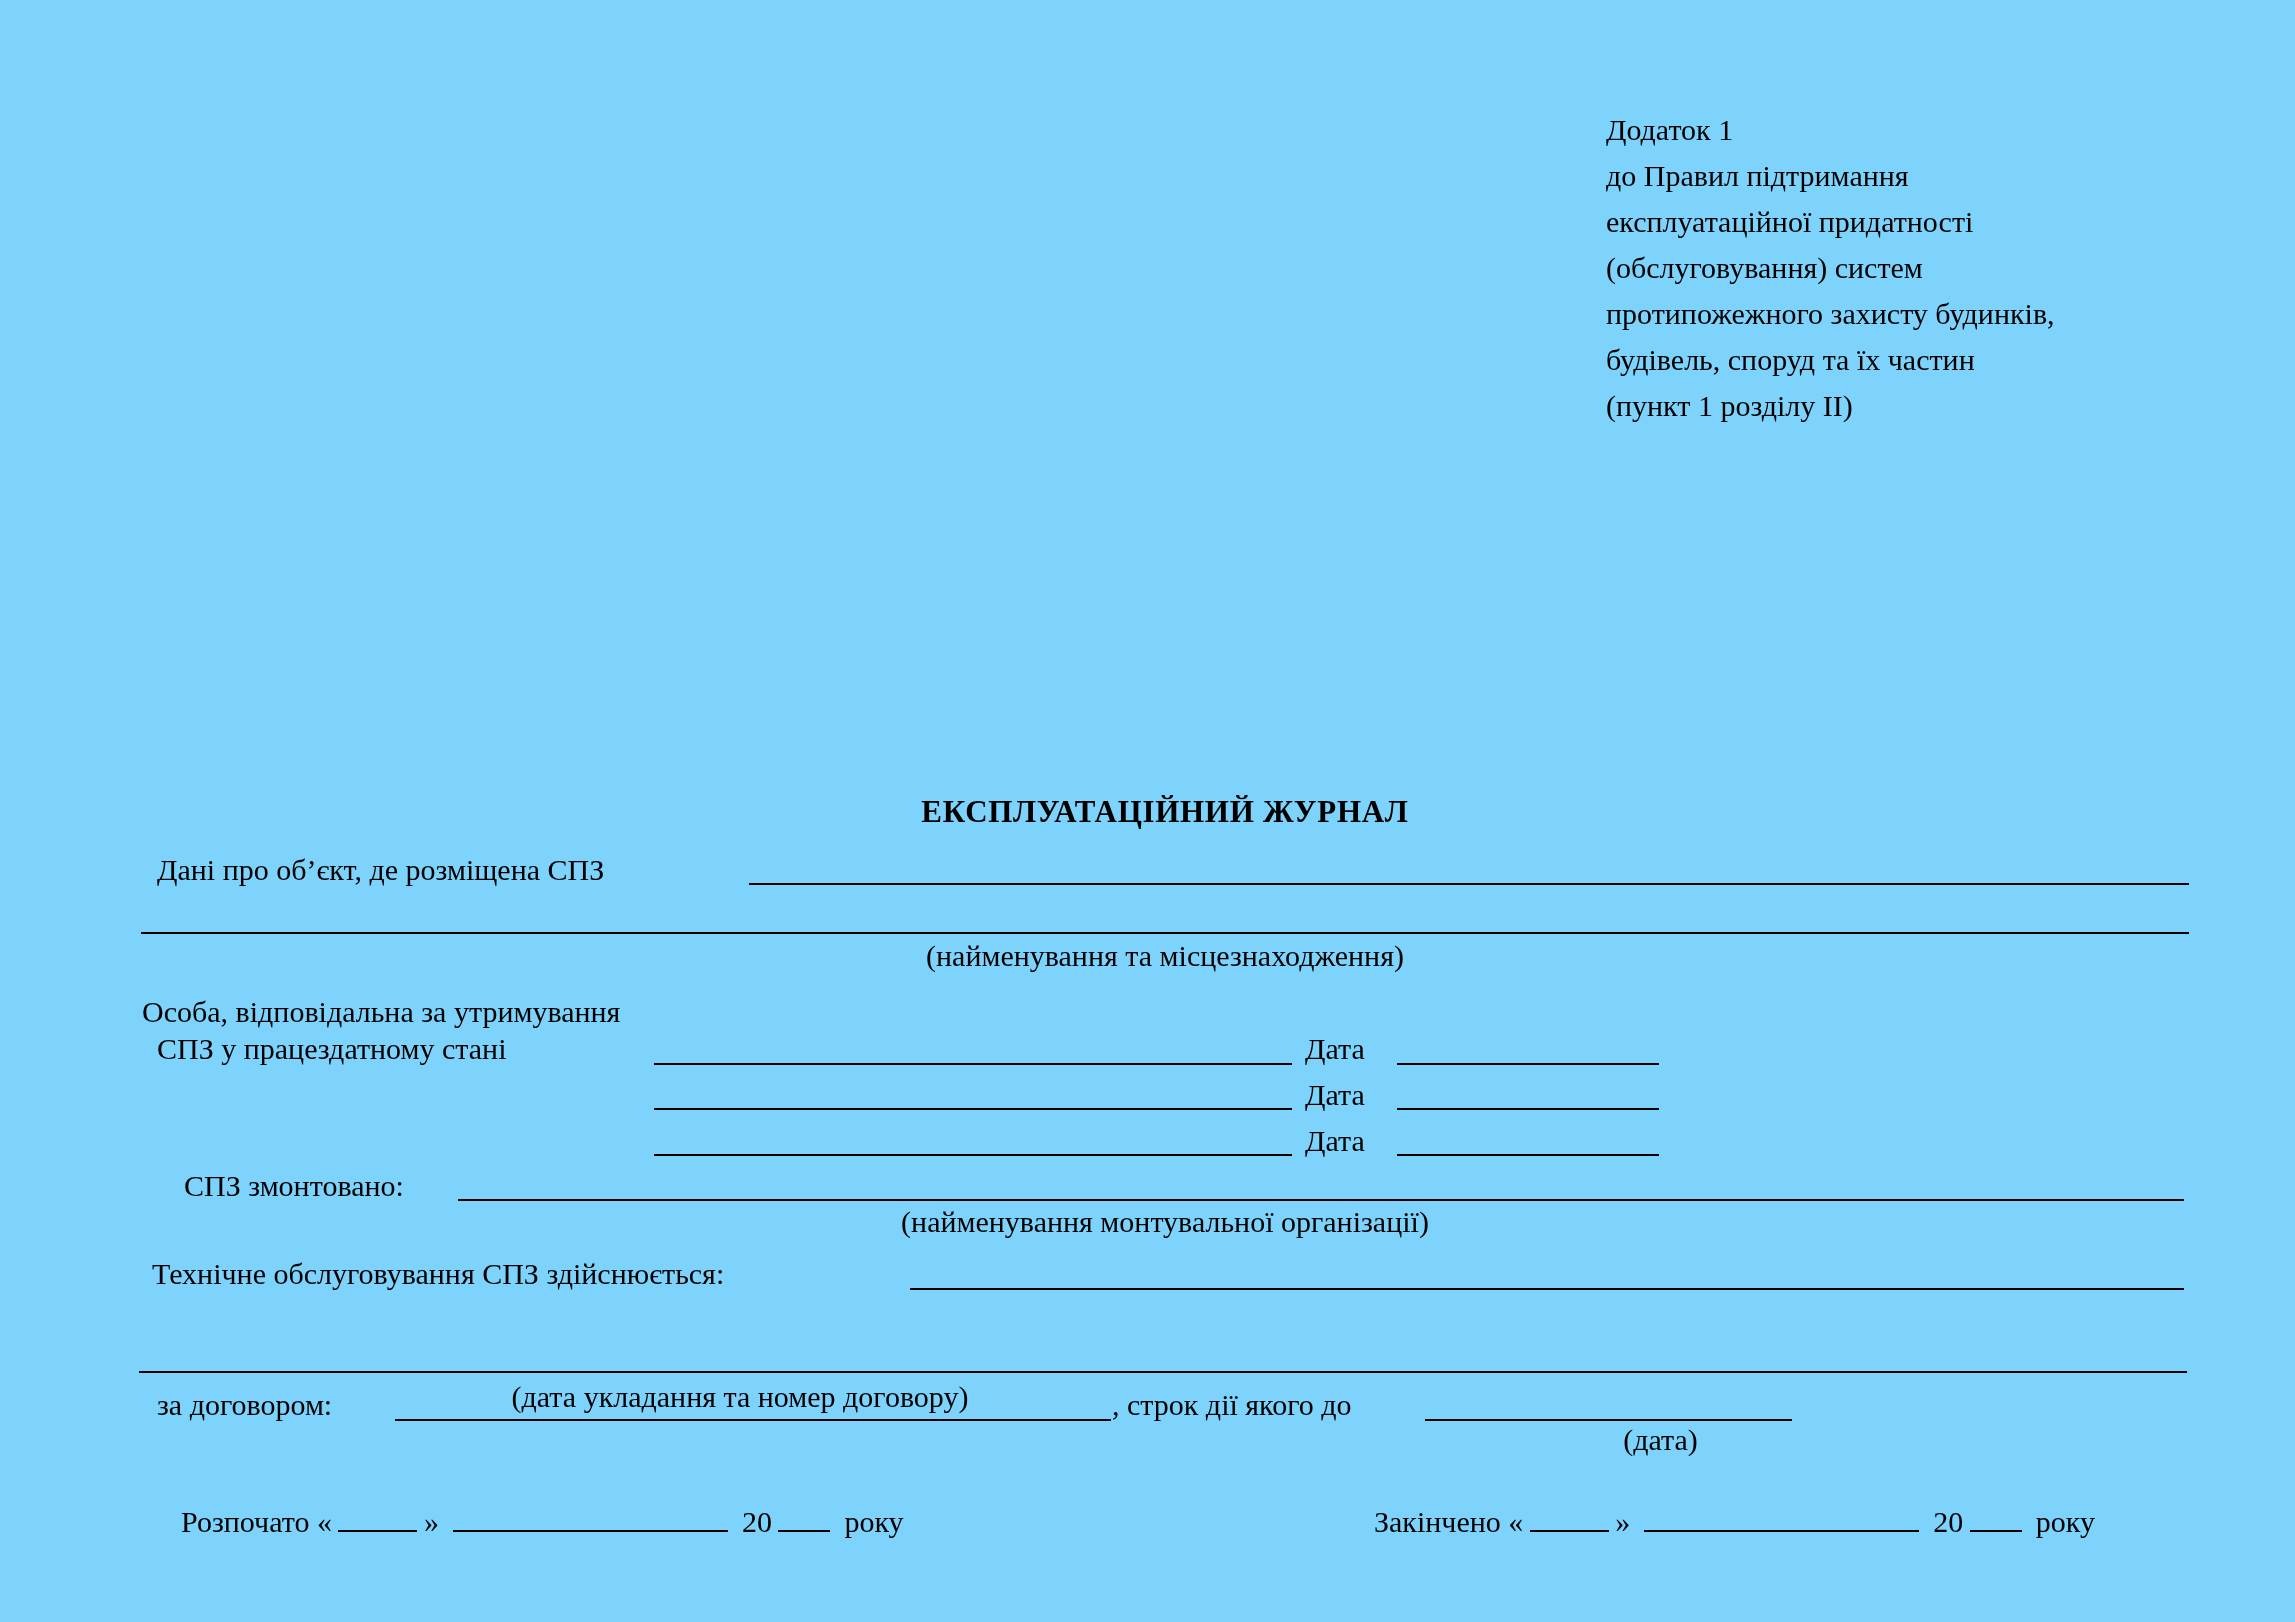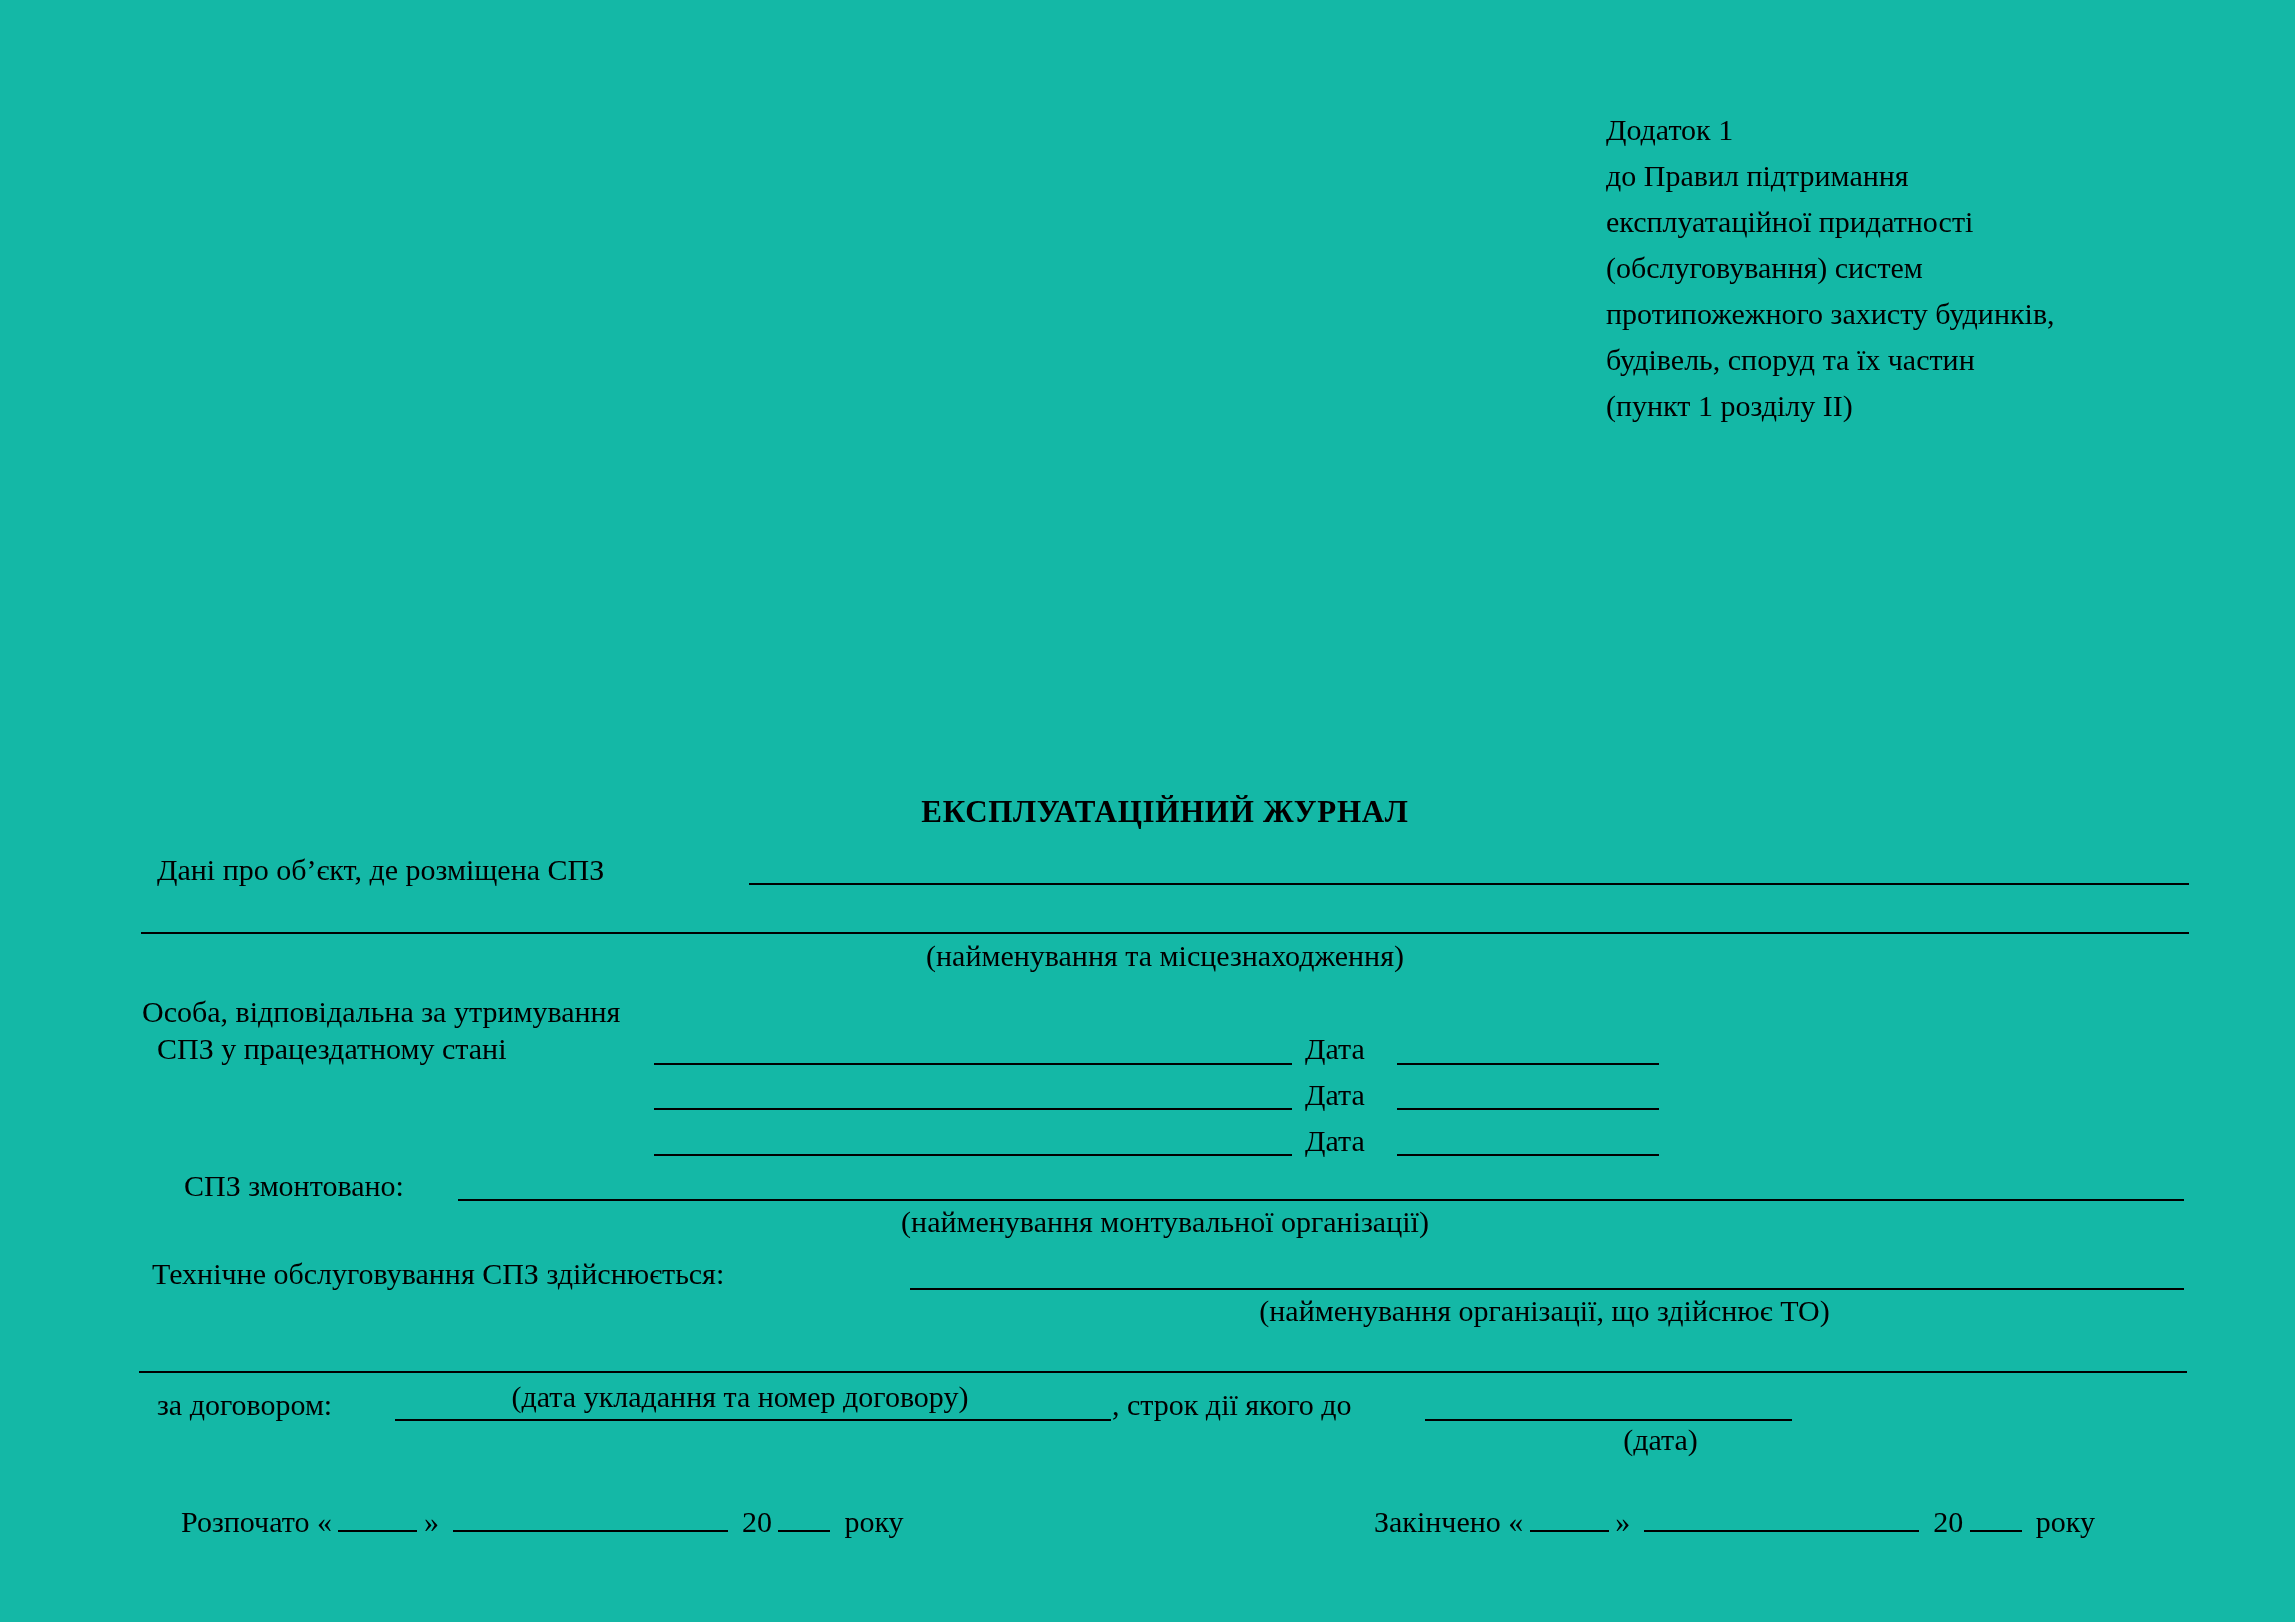--- a/index.html
+++ b/index.html
@@ -1,20 +1,20 @@
 <!DOCTYPE html>
 <html style="font-size:10.5px"><head>
 <meta charset="utf-8">
 <style>
   html, body { margin:0; padding:0; background:#e8e8e8; }
   .page {
     position: relative;
     width: 2295px;
     height: 1623px;
-    background: #14b8a6;
+    background: #7dd3fc;
     font-family: "Liberation Serif", "DejaVu Serif", serif;
     color: #000;
     overflow: hidden;
   }
   .abs { position: absolute; }
   .body-text {
     font-size: 30px;
     line-height: 37px;
     white-space: nowrap;
   }
@@ -90,21 +90,20 @@
   <div class="blank" style="left:654px; top:1154px; width:638px;"></div>
   <span class="abs body-text" style="left:1305px; top:1122px;">Дата</span>
   <div class="blank" style="left:1397px; top:1154px; width:262px;"></div>
 
   <span class="abs body-text" style="left:152px; top:1167px;margin-left:32px;">СПЗ  змонтовано:</span>
   <div class="blank" style="left:458px; top:1199px; width:1726px;"></div>
   <div class="abs caption" style="left:141px; top:1207px; width:2048px;">(найменування монтувальної організації)</div>
 
   <span class="abs body-text" style="left:152px; top:1255px;">Технічне обслуговування СПЗ здійснюється:</span>
   <div class="blank" style="left:910px; top:1288px; width:1274px;"></div>
-  <div class="abs caption" style="left:1237px; top:1296px; width:615px;">(найменування організації, що здійснює ТО)</div>
 
   <div class="blank" style="left:139px; top:1371px; width:2048px;"></div>
 
   <span class="abs body-text" style="left:157px; top:1386px;">за договором:</span>
   <div class="blank" style="left:395px; top:1419px; width:716px;"></div>
   <span class="abs body-text" style="left:1112px; top:1386px;">, строк дії якого до</span>
   <div class="blank" style="left:1425px; top:1419px; width:367px;"></div>
 
   <div class="abs caption" style="left:393px; top:1382px; width:694px;">(дата укладання та номер договору)</div>
   <div class="abs caption" style="left:1595px; top:1425px; width:131px;">(дата)</div>

